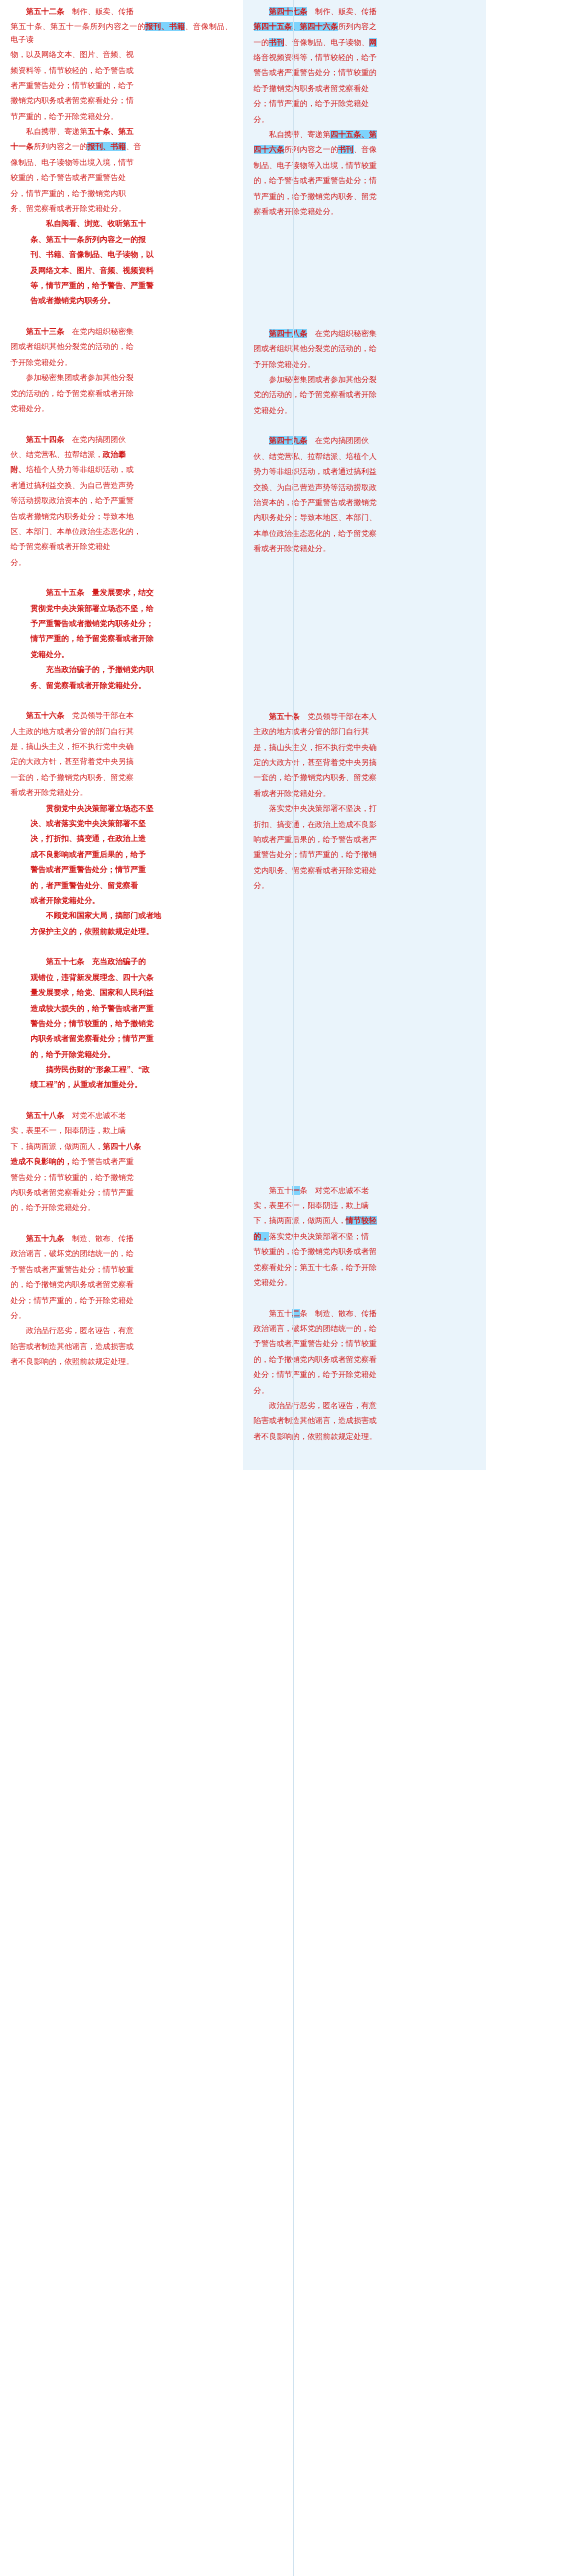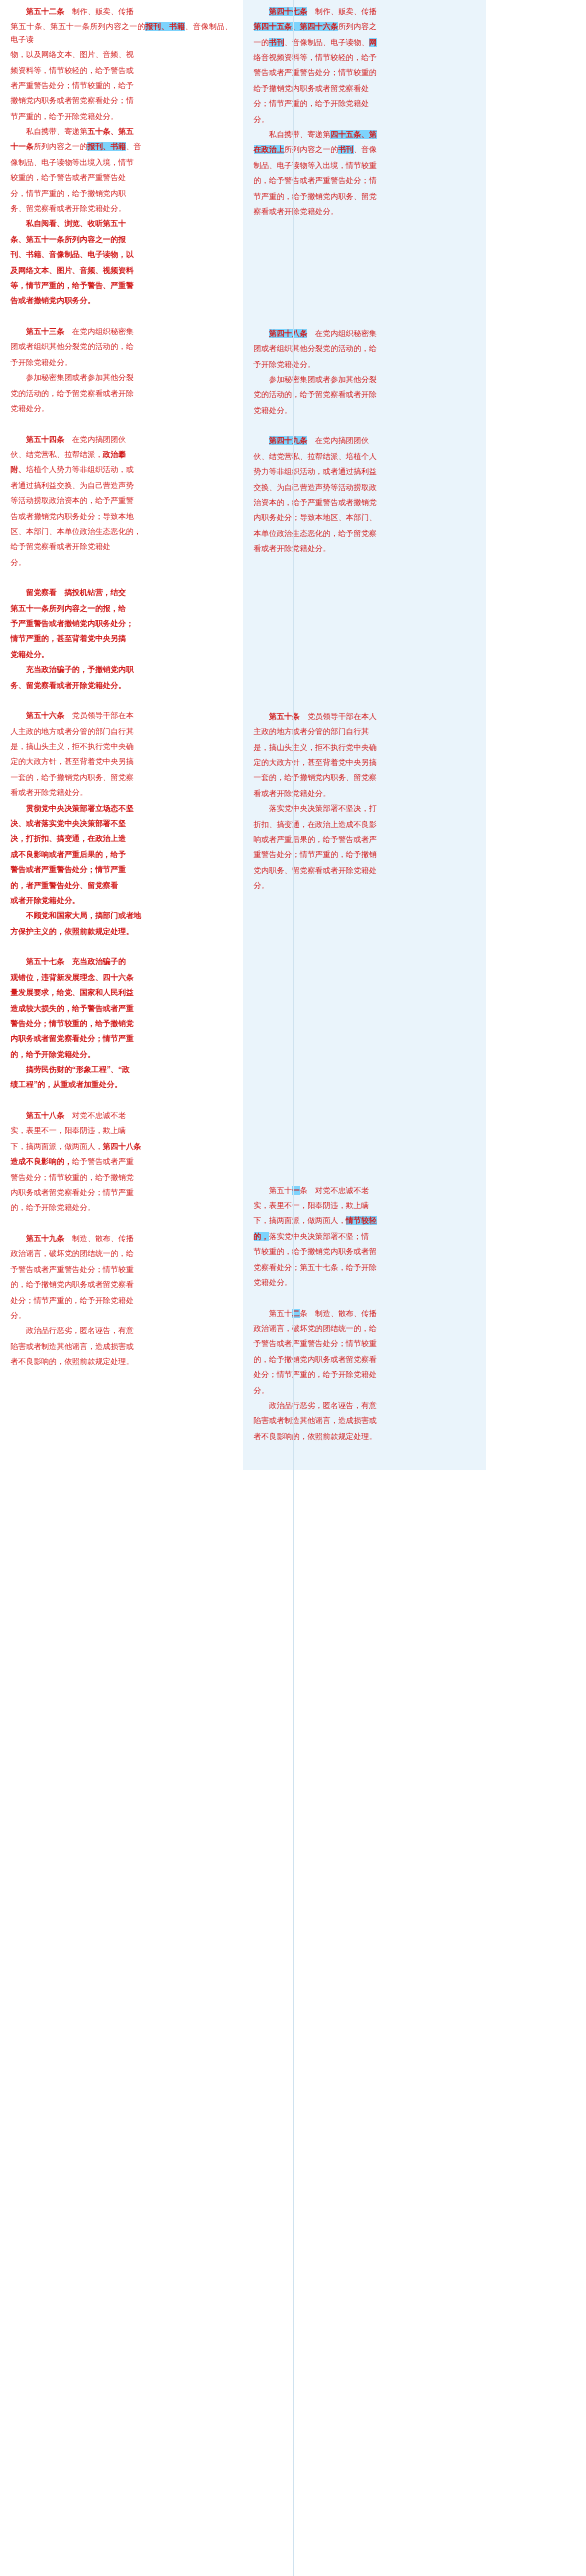--- a/index.html
+++ b/index.html
@@ -33,20 +33,21 @@
     font-size: 7.7px;
     line-height: 1.62;
     color: #d21b1b;
     text-align: justify;
     text-justify: inter-ideograph;
     margin: 0 0 0.38em 0;
     text-indent: 2em;
   }
   .para.bold {
     font-weight: bold;
+    margin-left: 20px;
   }
   .para.noind {
     text-indent: 0;
   }
   .spacer {
     height: 1.62em;
   }
   .hl {
     background: #7dd3fc;
     color: inherit;
@@ -101,24 +102,24 @@
       <p class="para"><span class="art">第五十四条</span><span>　在党内搞团团伙</span></p>
       <p class="para noind"><span>伙、结党营私、拉帮结派，</span><span class="art">政治攀</span></p>
       <p class="para noind"><span class="art">附、</span><span>培植个人势力等非组织活动，或</span></p>
       <p class="para noind"><span>者通过搞利益交换、为自己营造声势</span></p>
       <p class="para noind"><span>等活动捞取政治资本的，给予严重警</span></p>
       <p class="para noind"><span>告或者撤销党内职务处分；导致本地</span></p>
       <p class="para noind"><span>区、本部门、本单位政治生态恶化的，</span></p>
       <p class="para noind"><span>给予留党察看或者开除党籍处</span></p>
       <p class="para noind"><span>分。</span></p>
       <div class="spacer"></div>
-      <p class="para bold"><span>留党察看　搞投机钻营，结交</span></p>
-      <p class="para bold noind"><span>第五十一条所列内容之一的报，给</span></p>
+      <p class="para bold"><span>第五十五条　量发展要求，结交</span></p>
+      <p class="para bold noind"><span>贯彻党中央决策部署立场态不坚，给</span></p>
       <p class="para bold noind"><span>予严重警告或者撤销党内职务处分；</span></p>
-      <p class="para bold noind"><span>情节严重的，甚至背着党中央另搞</span></p>
+      <p class="para bold noind"><span>情节严重的，给予留党察看或者开除</span></p>
       <p class="para bold noind"><span>党籍处分。</span></p>
       <p class="para bold"><span>充当政治骗子的，予撤销党内职</span></p>
       <p class="para bold noind"><span>务、留党察看或者开除党籍处分。</span></p>
       <div class="spacer"></div>
       <p class="para"><span class="art">第五十六条</span><span>　党员领导干部在本</span></p>
       <p class="para noind"><span>人主政的地方或者分管的部门自行其</span></p>
       <p class="para noind"><span>是，搞山头主义，拒不执行党中央确</span></p>
       <p class="para noind"><span>定的大政方针，甚至背着党中央另搞</span></p>
       <p class="para noind"><span>一套的，给予撤销党内职务、留党察</span></p>
       <p class="para noind"><span>看或者开除党籍处分。</span></p>
@@ -164,21 +165,21 @@
   <div class="col col-right" id="col-right">
       <p class="para"><span class="hl">第四十七条</span><span>　制作、贩卖、传播</span></p>
       <p class="para noind"><span class="hl">第四十五条、第四十六条</span><span>所列内容之</span></p>
       <p class="para noind"><span>一的</span><span class="hl">书刊</span><span>、音像制品、电子读物、</span><span class="hl">网</span></p>
       <p class="para noind"><span>络音视频资料等，情节较轻的，给予</span></p>
       <p class="para noind"><span>警告或者严重警告处分；情节较重的</span></p>
       <p class="para noind"><span>给予撤销党内职务或者留党察看处</span></p>
       <p class="para noind"><span>分；情节严重的，给予开除党籍处</span></p>
       <p class="para noind"><span>分。</span></p>
       <p class="para"><span>私自携带、寄递第</span><span class="hl">四十五条、第</span></p>
-      <p class="para noind"><span class="hl">在政治上</span><span>所列内容之一的</span><span class="hl">书刊</span><span>、音像</span></p>
+      <p class="para noind"><span class="hl">四十六条</span><span>所列内容之一的</span><span class="hl">书刊</span><span>、音像</span></p>
       <p class="para noind"><span>制品、电子读物等入出境，情节较重</span></p>
       <p class="para noind"><span>的，给予警告或者严重警告处分；情</span></p>
       <p class="para noind"><span>节严重的，给予撤销党内职务、留党</span></p>
       <p class="para noind"><span>察看或者开除党籍处分。</span></p>
       <div class="spacer"></div>
       <div class="spacer"></div>
       <div class="spacer"></div>
       <div class="spacer"></div>
       <div class="spacer"></div>
       <div class="spacer"></div>

